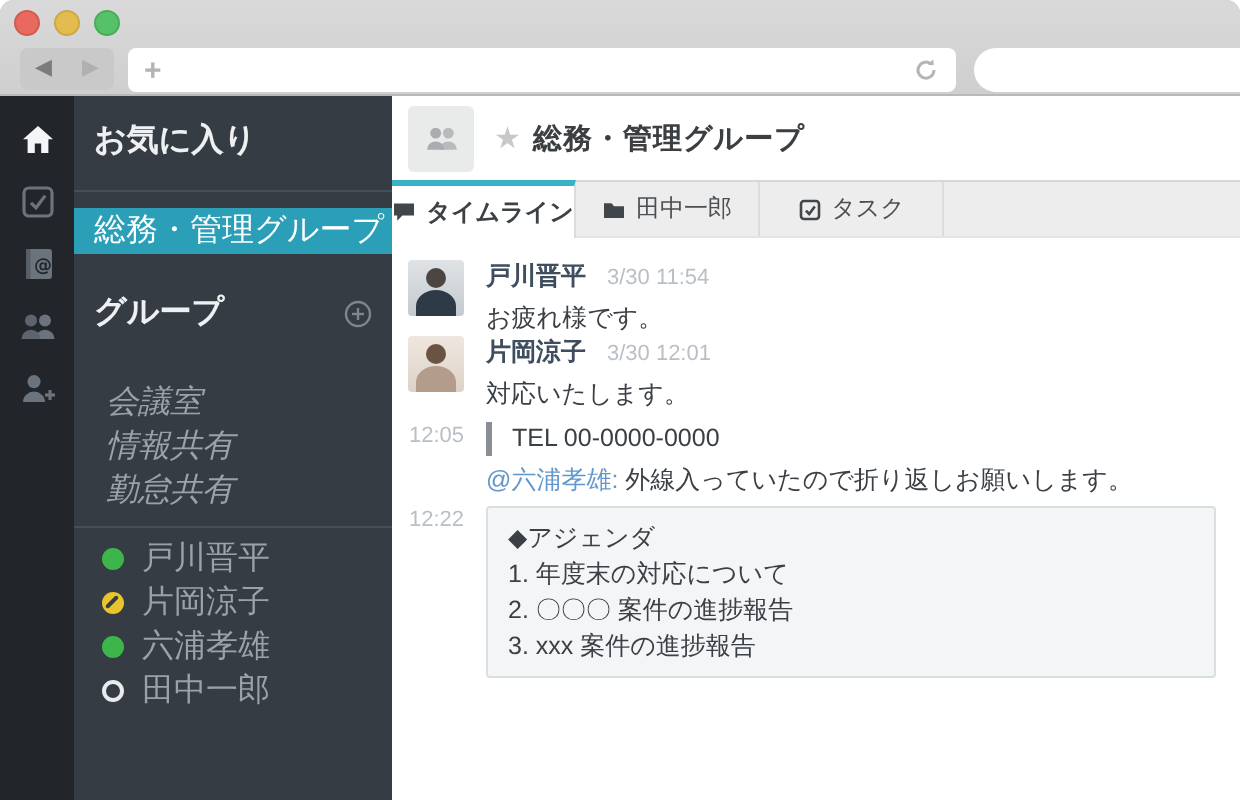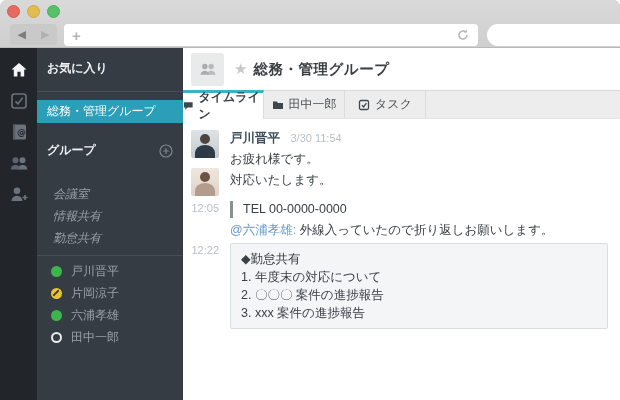--- a/index.html
+++ b/index.html
@@ -32,21 +32,21 @@
   
   .appbody { position:absolute; left:0; top:48px; width:620px; height:352px; display:flex; }
 
   
   .rail { width:37px; background:#22262b; flex:none; display:flex; flex-direction:column;
           align-items:center; padding-top:12px; }
   .rail-item { width:22px; height:20px; margin-bottom:11px; display:flex;
                align-items:center; justify-content:center; cursor:pointer; }
 
   
-  .panel { width:146px; background:#363c44; flex:none; font-size:12px; overflow:hidden; }
+  .panel { width:159px; background:#363c44; flex:none; font-size:16px; overflow:hidden; }
   .panel-header { color:#eef0f2; font-weight:bold; padding:12px 10px 6px 10px;
                   display:flex; align-items:center; justify-content:space-between; }
   .panel-header.sub { padding-top:19px; }
   .panel-divider { border-top:1px solid #474e56; margin-top:8px; }
   .active-item { margin-top:8px; height:23px; line-height:23px; padding-left:10px;
                  background:#2b9fb7; color:#fdfefe; cursor:pointer; }
   .panel-list  { margin-top:20px;font-style:italic; }
   .panel-item  { color:#9aa1a8; padding-left:16px; line-height:18px; margin-top:4px; cursor:pointer; }
   .talk-list { margin-top:6px; }
   .talk-item { display:flex; align-items:center; padding-left:14px; margin-top:8px;
@@ -63,21 +63,21 @@
   
   .main { flex:1; display:flex; flex-direction:column; background:#fff; min-width:0; }
   .main-header { height:42px; flex:none; display:flex; align-items:center; padding-left:8px; background:#fff; }
   .group-avatar { width:33px; height:33px; border-radius:3px; background:#e9eaea;
                   display:flex; align-items:center; justify-content:center; flex:none; }
   .star { color:#c8c8c8; font-size:15px; margin-left:10px; cursor:pointer; }
   .main-title { margin-left:6px; font-size:14.5px; font-weight:bold; color:#3b3f42; letter-spacing:.5px; }
 
   .tabs { height:29px; flex:none; display:flex; background:#ededed;
           border-top:1px solid #d8d8d8; border-bottom:1px solid #e4e4e4; }
-  .tab { width:81px; display:flex; align-items:center; justify-content:center; gap:5px;
+  .tab { width:92px; display:flex; align-items:center; justify-content:center; gap:5px;
          font-size:12px; color:#4b5054; border-right:1px solid #dcdcdc; cursor:pointer; }
   .tab.active { background:#fff; border-top:3px solid #39b2c6; margin-top:-1px;
                 margin-bottom:-1px; font-weight:bold; color:#3c4145; }
   .tabs-filler { flex:1; }
 
   
   .timeline { flex:1; overflow:hidden; padding:11px 12px 0 8px; font-size:12.5px; color:#3b4046; }
   .msg { display:flex; }
   .avatar { width:28px; height:28px; border-radius:2px; flex:none; position:relative; overflow:hidden; }
   .avatar .head { position:absolute; left:9px; top:4px; width:10px; height:10px; border-radius:50%; }
@@ -267,38 +267,42 @@
             <div class="msg-text">お疲れ様です。</div>
           </div>
         </div>
 
         <div class="msg">
           <div class="avatar av-light">
             <div class="head"></div>
               <div class="bust"></div>
           </div>
           <div class="msg-body">
+            <div>
+              <span class="msg-name">片岡涼子</span>
+              <span class="msg-ts">3/30 12:01</span>
+            </div>
             <div class="msg-text">対応いたします。</div>
           </div>
         </div>
         <div class="follow">
           <div class="f-time">12:05</div>
           <div class="f-body">
             <div class="quote">TEL 00-0000-0000</div>
             <div class="mention-line">
               <span class="mention">@六浦孝雄:</span><span> 外線入っていたので折り返しお願いします。</span>
             </div>
           </div>
         </div>
 
         <div class="follow">
           <div class="f-time">12:22</div>
           <div class="f-body">
             <div class="agenda-box">
-              <div>◆勤怠共有</div>
+              <div>◆アジェンダ</div>
               <div>1. 年度末の対応について</div>
               <div>2. 〇〇〇 案件の進捗報告</div>
               <div>3. xxx 案件の進捗報告</div>
             </div>
           </div>
         </div>
 
       </div>
     </div>
   </div>

